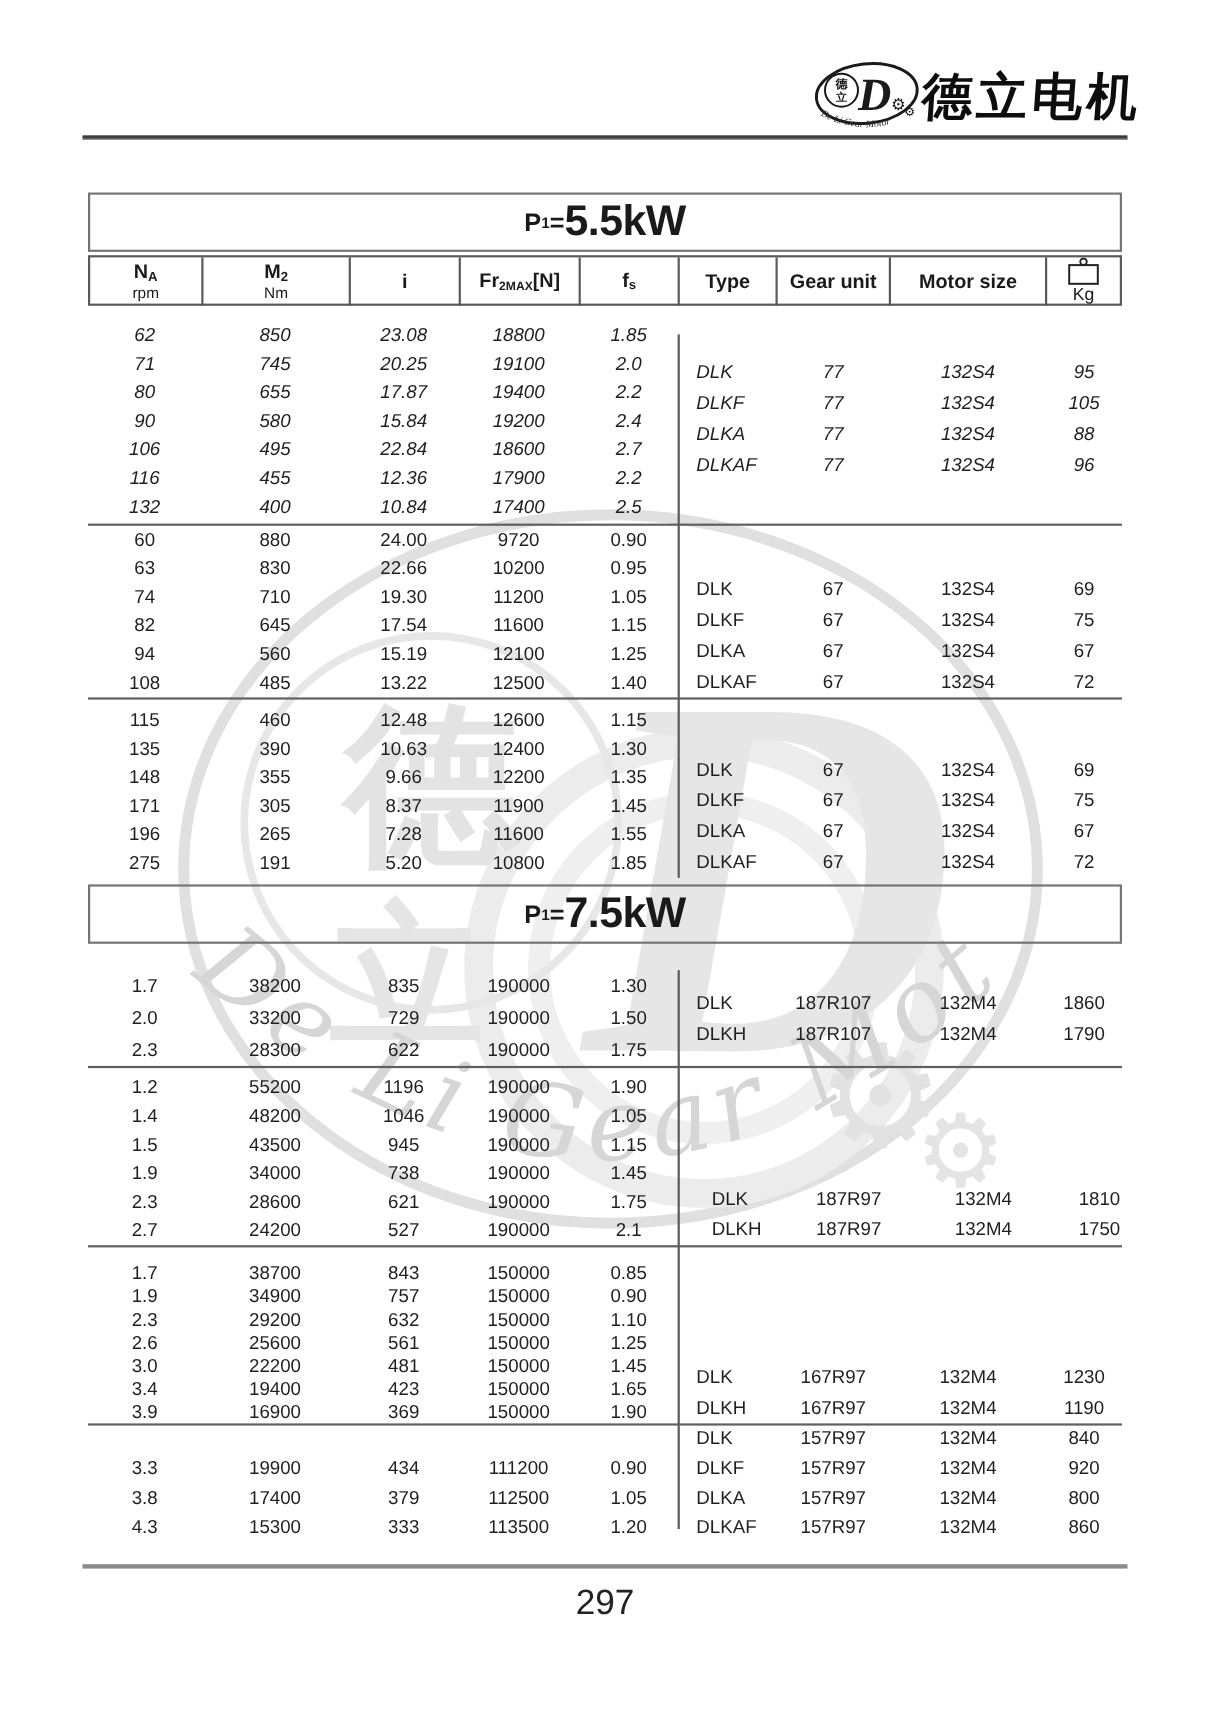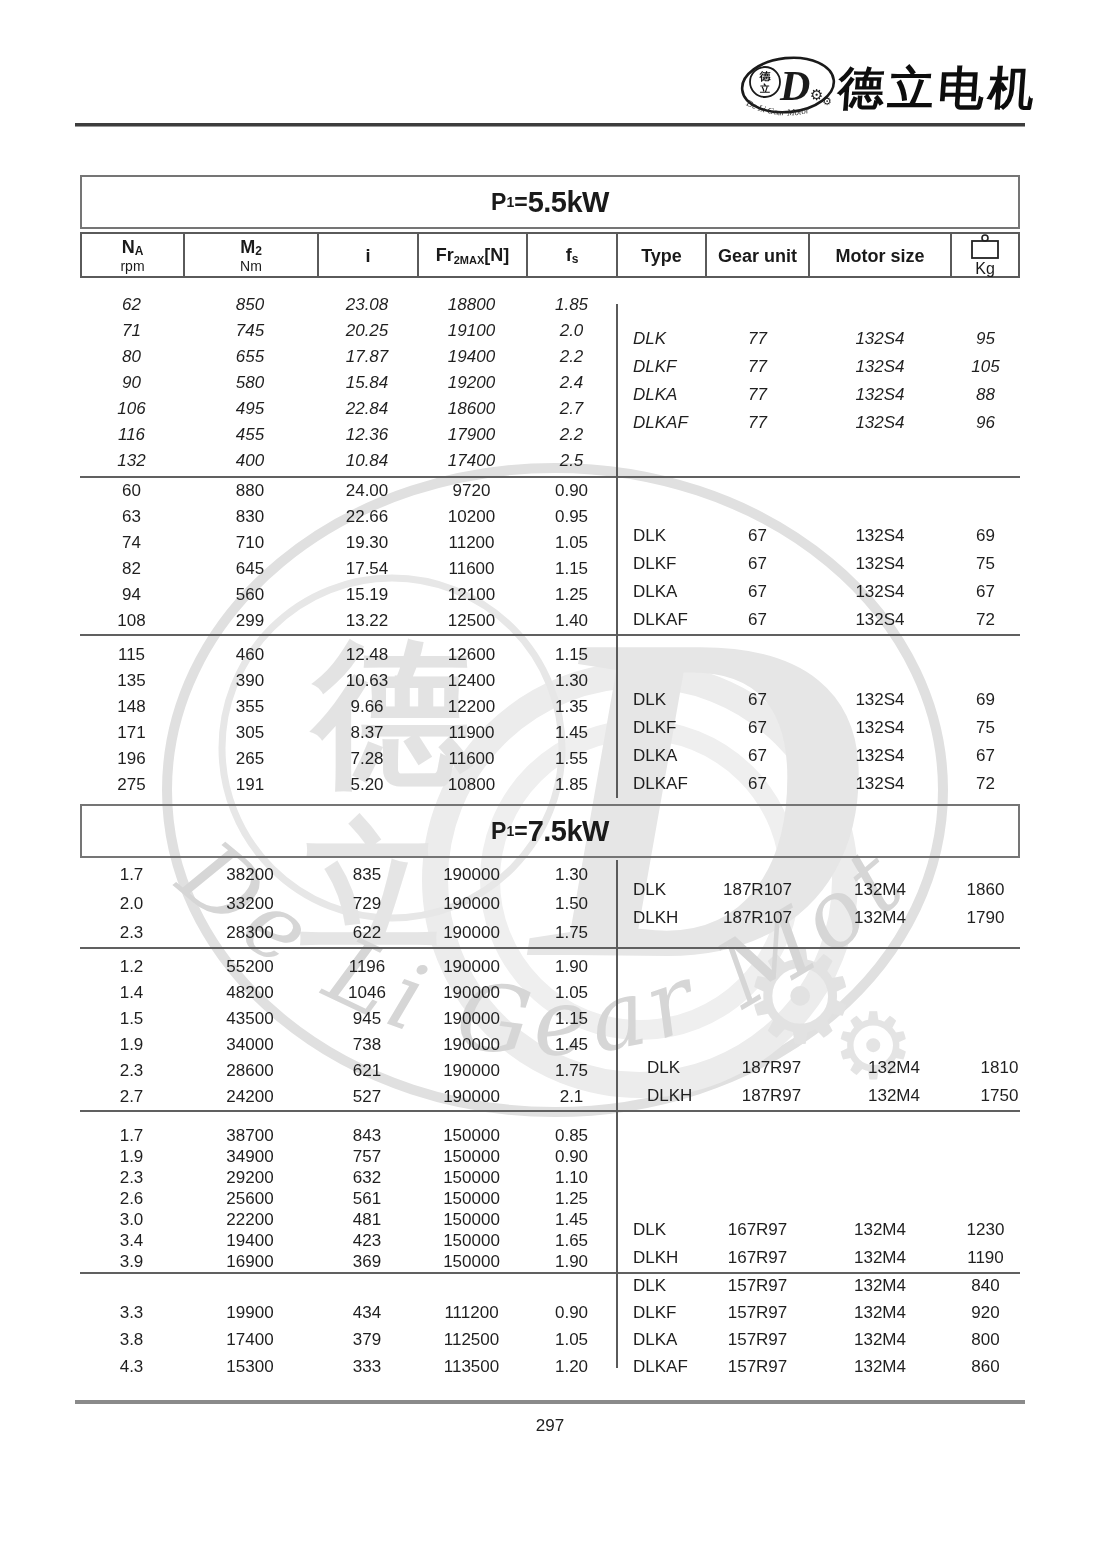--- a/index.html
+++ b/index.html
@@ -13,38 +13,38 @@
   .brand{position:absolute;right:62px;top:58px;font-family:"DejaVu Serif","Liberation Serif",serif;
          font-weight:bold;font-size:46px;letter-spacing:4px;color:#0d0d0d;transform:skewX(-4deg);}
   .rule-top{position:absolute;left:75px;top:123px;width:950px;height:3px;background:#3d3d3d;
             border-bottom:1px solid #999;z-index:2;}
   
   .content{position:relative;z-index:1;margin-left:80px;width:940px;}
   .title-box{box-sizing:border-box;height:54px;border:2px solid #757575;display:flex;
              align-items:center;justify-content:center;background:transparent;}
   .title-box .tp{font-size:23px;font-weight:bold;}
   .title-box .tsub{font-size:14px;font-weight:bold;vertical-align:-3px;}
-  .title-box .tbig{font-size:29px;font-weight:bold;letter-spacing:-0.5px;}
+  .title-box .tbig{font-size:39px;font-weight:bold;letter-spacing:-0.5px;}
   .tb1{margin-top:52px;}
   .tb2{margin-top:6px;}
   
   .hrow{box-sizing:border-box;margin-top:3px;height:46px;border:2px solid #5a5a5a;
         display:grid;grid-template-columns:101px 134px 100px 109px 90px 89px 103px 142px 68px;}
   .hcell{border-left:2px solid #5a5a5a;display:flex;flex-direction:column;align-items:center;
          justify-content:center;line-height:1.12;}
   .hcell:first-child{border-left:none;}
   .hmain{font-size:18px;font-weight:bold;}
   .hsub{font-size:12px;font-weight:bold;vertical-align:-2px;}
   .hsub2{font-size:11px;font-weight:bold;vertical-align:-3px;}
   .hunit{font-size:14px;font-weight:normal;}
   .kgcell .hunit{font-size:16px;}
   
   .tbody{position:relative;}
   #t1{margin-top:8px;}
-  #t2{margin-top:2px;}
+  #t2{margin-top:24px;}
   .block{box-sizing:border-box;display:flex;}
   .block + .block{border-top:2px solid #606060;align-items:flex-end;}
   .bleft{width:537px;box-sizing:border-box;}
   .bright{width:403px;box-sizing:border-box;display:flex;flex-direction:column;justify-content:center;}
   .lrow{display:grid;grid-template-columns:103px 134px 100px 109px 91px;line-height:26px;}
   .rrow{display:grid;grid-template-columns:89px 103px 142px 69px;line-height:28px;}
   .lcell,.rcell{text-align:center;font-size:17px;color:#1f1f1f;}
   .rcell.c-type{text-align:left;padding-left:16px;}
   .vdivider{position:absolute;left:536px;width:2px;background:#5a5a5a;}
   #t1 .vdivider{top:18px;bottom:0;}
@@ -55,21 +55,21 @@
   #t1 .block:nth-child(3){height:164px;} #t1 .block:nth-child(3) .bleft{padding-top:6px;}
   #t2 .block:nth-child(1){height:87px;}  #t2 .block:nth-child(1) .lrow{line-height:29px;}
   #t2 .block:nth-child(2){height:163px;gap:14px;} #t2 .block:nth-child(2) .bleft{padding-top:5px;}
   #t2 .block:nth-child(3){height:162px;} #t2 .block:nth-child(3) .bleft{padding-top:9px;}
   #t2 .block:nth-child(3) .lrow{line-height:21px;}
   #t2 .block:nth-child(4){height:108px;} #t2 .block:nth-child(4) .bleft{padding-top:9px;}
   #t2 .block:nth-child(4) .lrow{line-height:27px;}
   #t2 .block:nth-child(4) .rrow{line-height:27px;}
   
   .rule-bottom{position:relative;z-index:1;margin:20px 0 0 75px;width:950px;height:4px;background:#8a8a8a;}
-  .pagenum{position:relative;z-index:1;margin-top:12px;text-align:center;font-size:17px;color:#222;}
+  .pagenum{position:relative;z-index:1;margin-top:12px;text-align:center;font-size:32px;color:#222;}
 </style>
 </head>
 <body>
 
 <div class="page">
 
   <svg class="wm" width="1100" height="1555" viewBox="0 0 1100 1555" aria-hidden="true">
     <ellipse cx="555" cy="790" rx="388" ry="322" fill="none" stroke="#e0e0e0" stroke-width="10"></ellipse>
     <circle cx="640" cy="880" r="205" fill="none" stroke="#ececec" stroke-width="26"></circle>
     <circle cx="640" cy="880" r="150" fill="none" stroke="#efefef" stroke-width="20"></circle>
@@ -264,21 +264,21 @@
             </div>
             <div class="lrow">
               <span class="lcell c-na">94</span>
               <span class="lcell c-m2">560</span>
               <span class="lcell c-i">15.19</span>
               <span class="lcell c-fr2max">12100</span>
               <span class="lcell c-fs">1.25</span>
             </div>
             <div class="lrow">
               <span class="lcell c-na">108</span>
-              <span class="lcell c-m2">299</span>
+              <span class="lcell c-m2">485</span>
               <span class="lcell c-i">13.22</span>
               <span class="lcell c-fr2max">12500</span>
               <span class="lcell c-fs">1.40</span>
             </div>
           </div>
           <div class="bright">
             <div class="rrow">
               <span class="rcell c-type">DLK</span>
               <span class="rcell c-gear">67</span>
               <span class="rcell c-motor">132S4</span>

